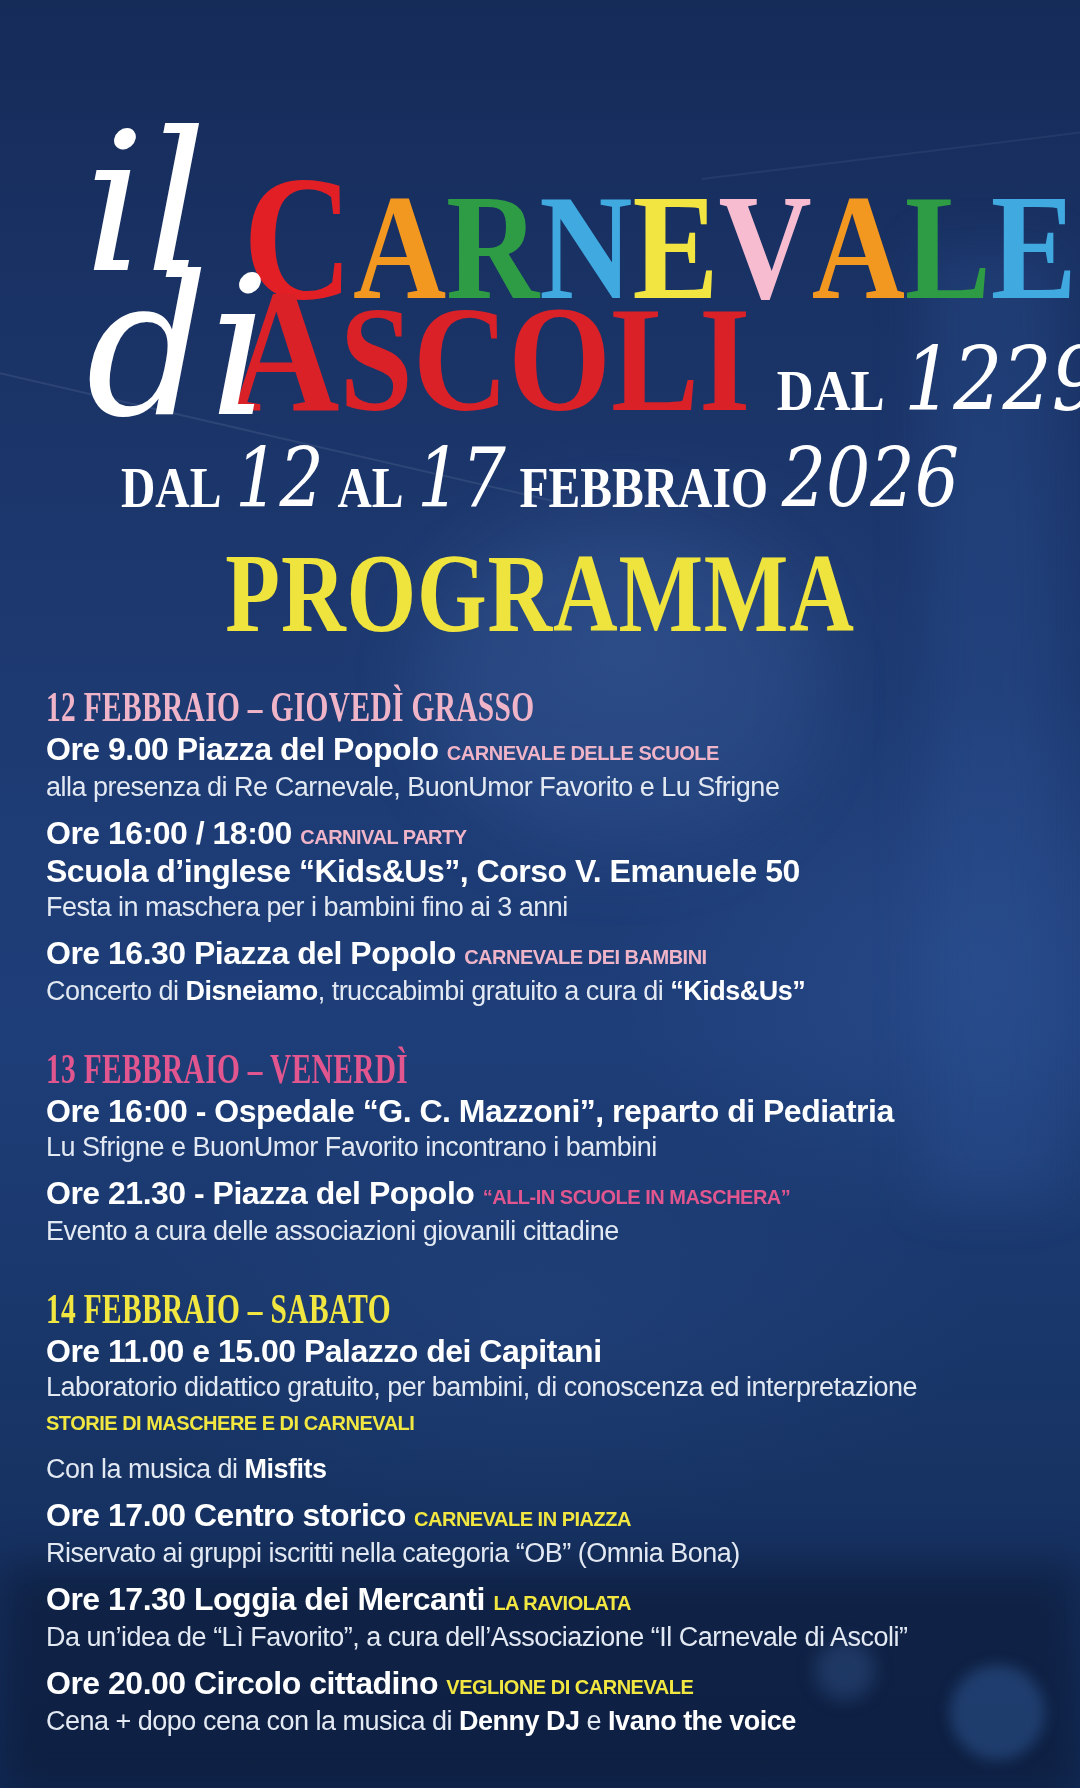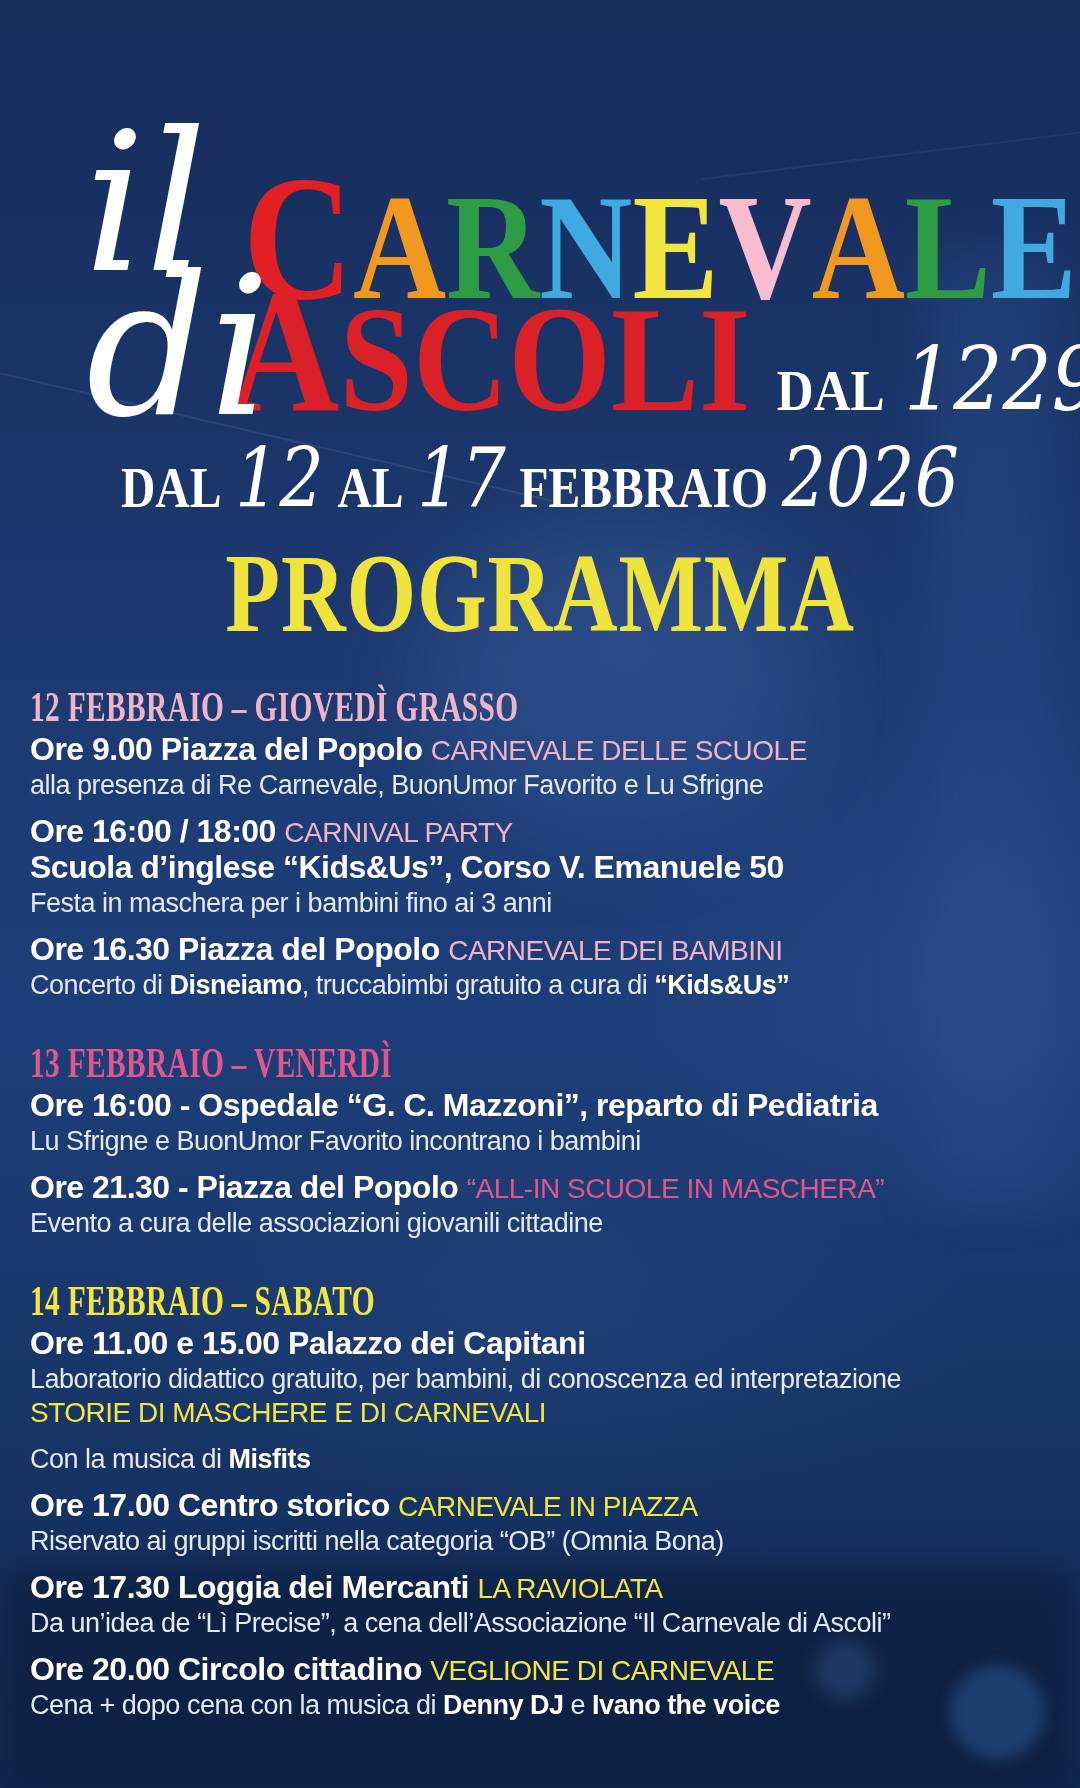--- a/index.html
+++ b/index.html
@@ -96,38 +96,38 @@
   .programma {
     position: absolute; left: 50%; top: 537px; margin: 0; z-index: 2;
     transform: translateX(-50%) scaleX(0.80);
     font-family: "Liberation Serif", serif; font-weight: bold;
     font-size: 112px; line-height: 1; letter-spacing: 1px;
     color: #efe33d; white-space: nowrap;
   }
 
   
   .program {
-    position: absolute; left: 30px; top: 690px; right: 24px; z-index: 2;
+    position: absolute; left: 46px; top: 690px; right: 24px; z-index: 2;
   }
   .section { margin: 0 0 44px 0; }
   .section:last-child { margin-bottom: 1px; }
   .sec-header {
     margin: 0 0 8px 0;
     font-family: "Liberation Serif", serif; font-weight: bold;
     font-size: 42px; line-height: 34px; letter-spacing: 0.5px;
     transform: scaleX(0.70); transform-origin: left;
     white-space: nowrap;
   }
   .event { margin: 0 0 12px 0; }
   .event:last-child { margin-bottom: 0; }
   .line { line-height: 34px; font-size: 27px; letter-spacing: -0.5px; white-space: nowrap; }
   .seg-bold    { color: #ffffff; font-weight: bold; font-size: 32px; }
   .seg-reg     { color: #e3e9f2; font-weight: normal; }
   .seg-boldreg { color: #ffffff; font-weight: bold; }
-  .seg-accent  { font-weight: normal; font-size: 28px; }
+  .seg-accent  { font-weight: bold; font-size: 20px; }
 </style>
 </head>
 <body>
 
 <div class="poster">
 
   <div class="deco wire1"></div>
   <div class="deco wire2"></div>
   <div class="deco streak"></div>
   <div class="deco glow"></div>
@@ -204,21 +204,21 @@
         </div>
         <div class="event">
           <div class="line"><span class="seg-reg">Con la musica di </span><span class="seg-boldreg">Misfits</span></div>
         </div>
         <div class="event">
           <div class="line"><span class="seg-bold">Ore 17.00 Centro storico </span><span class="seg-accent" style="color: rgb(242, 231, 65);">CARNEVALE IN PIAZZA</span></div>
           <div class="line"><span class="seg-reg">Riservato ai gruppi iscritti nella categoria “OB” (Omnia Bona)</span></div>
         </div>
         <div class="event">
           <div class="line"><span class="seg-bold">Ore 17.30 Loggia dei Mercanti </span><span class="seg-accent" style="color: rgb(242, 231, 65);">LA RAVIOLATA</span></div>
-          <div class="line"><span class="seg-reg">Da un’idea de “Lì Precise”, a cena dell’Associazione “Il Carnevale di Ascoli”</span></div>
+          <div class="line"><span class="seg-reg">Da un’idea de “Lì Favorito”, a cura dell’Associazione “Il Carnevale di Ascoli”</span></div>
         </div>
         <div class="event">
           <div class="line"><span class="seg-bold">Ore 20.00 Circolo cittadino </span><span class="seg-accent" style="color: rgb(242, 231, 65);">VEGLIONE DI CARNEVALE</span></div>
           <div class="line"><span class="seg-reg">Cena + dopo cena con la musica di </span><span class="seg-boldreg">Denny DJ</span><span class="seg-reg"> e </span><span class="seg-boldreg">Ivano the voice</span></div>
         </div>
       </section>
     </main>
 
 </div>
 

